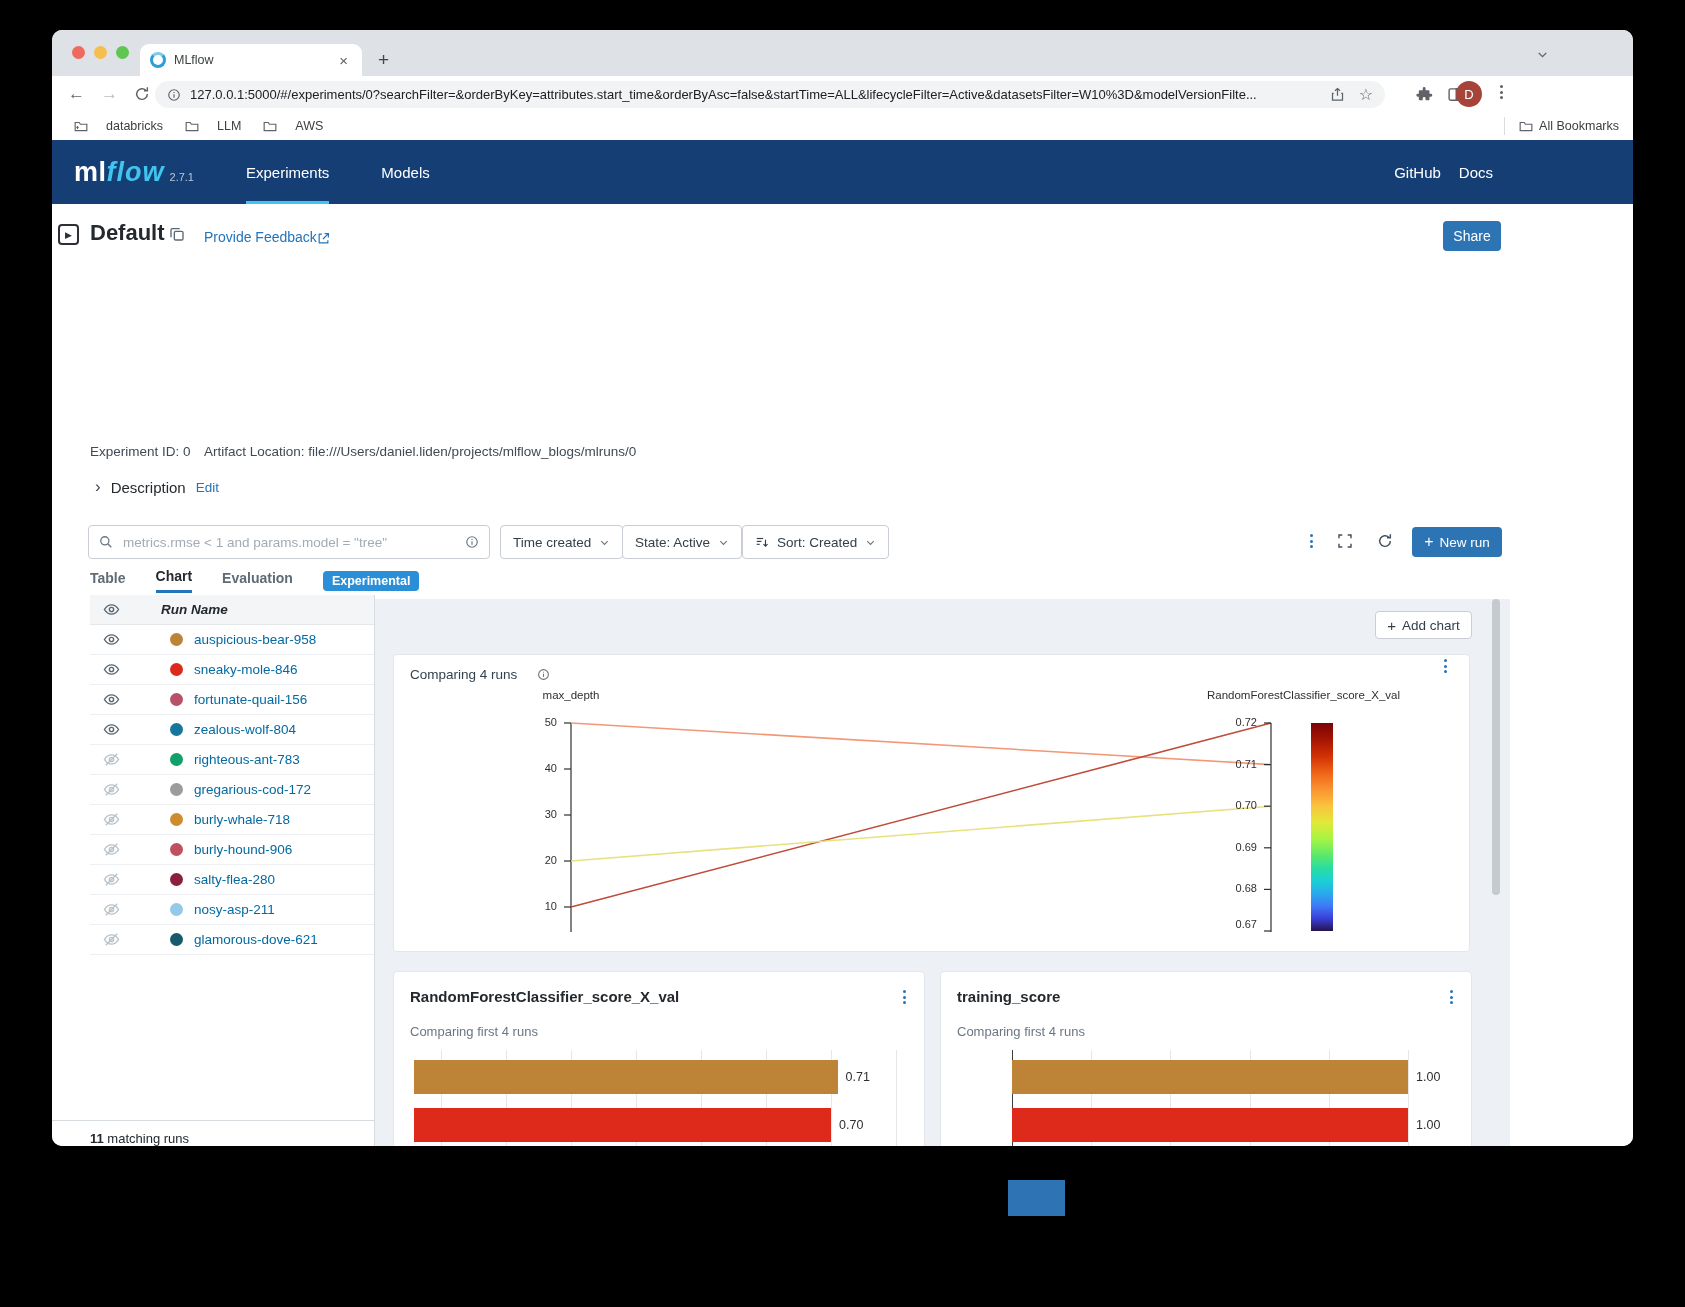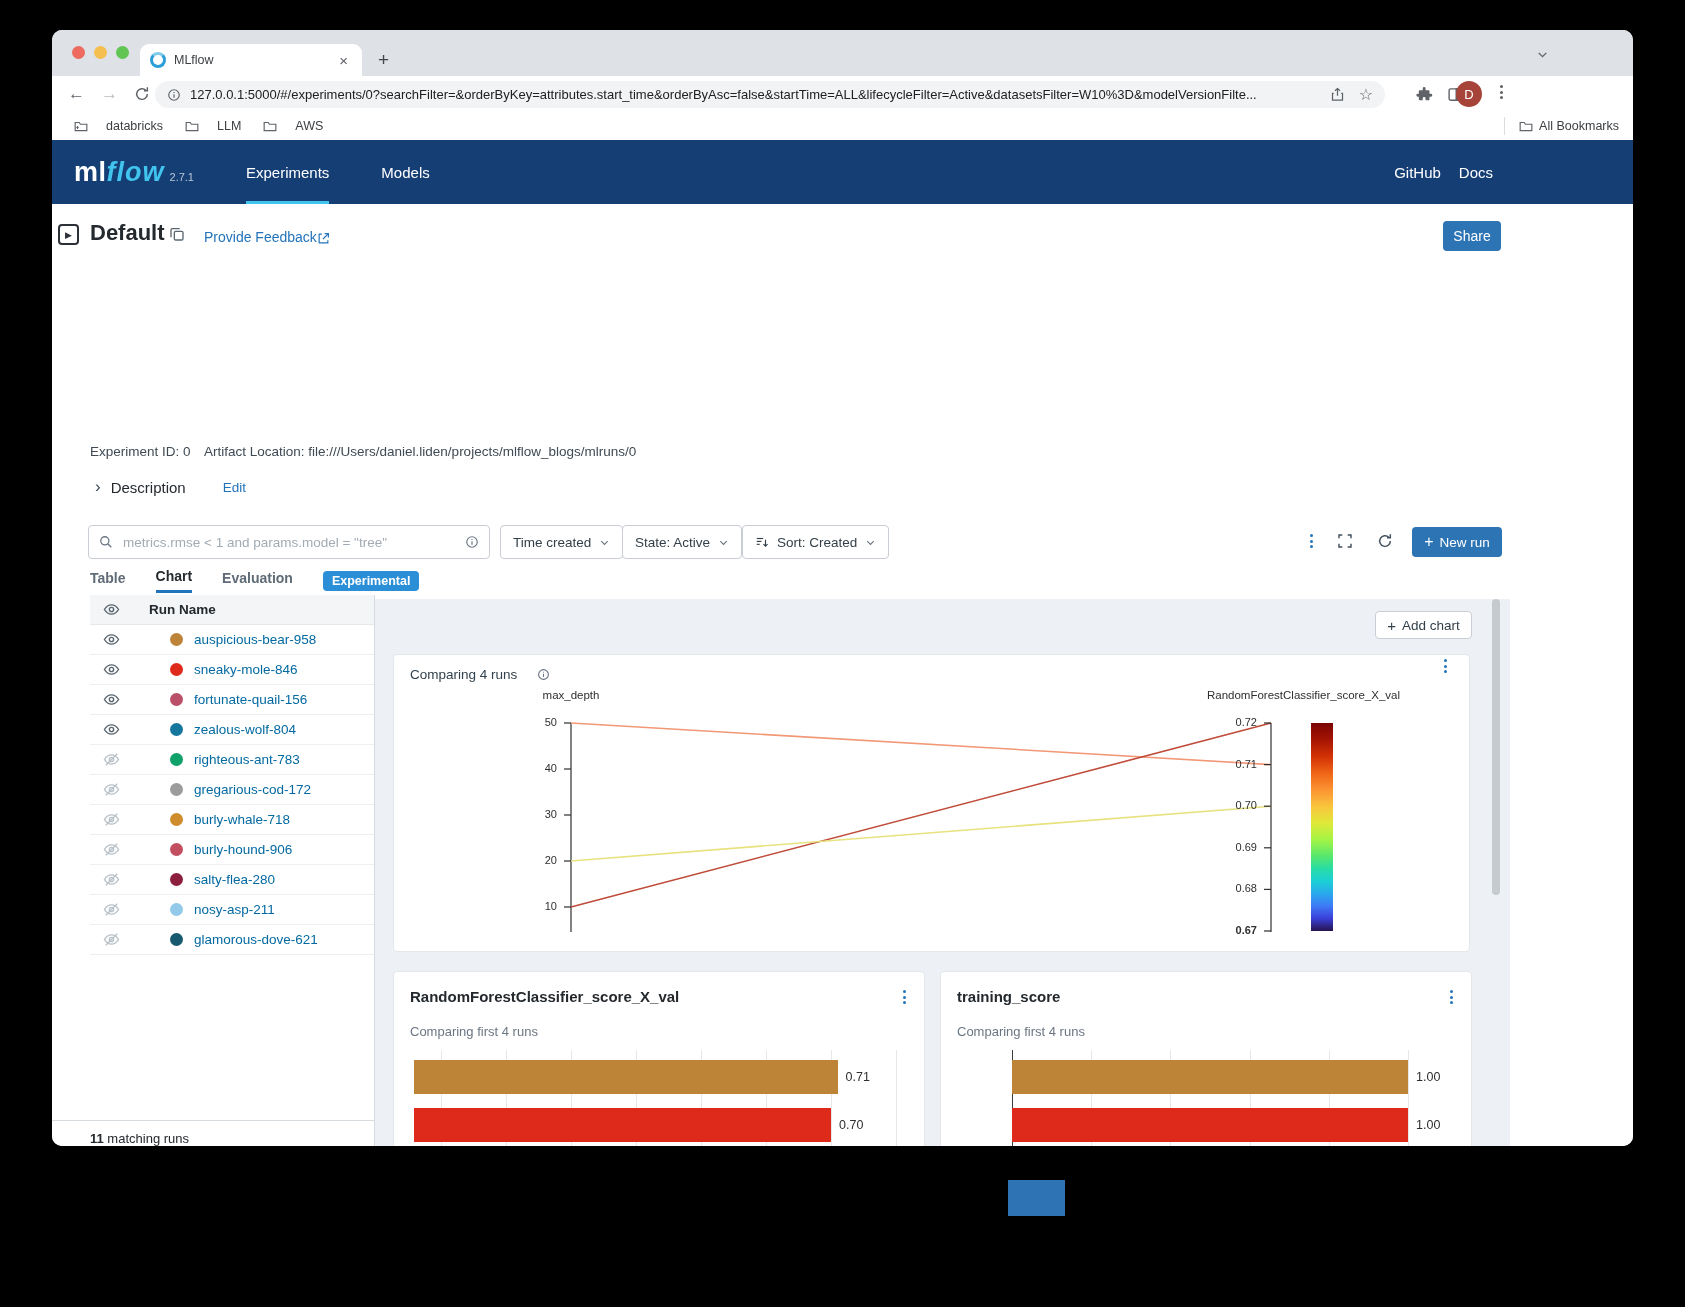--- a/index.html
+++ b/index.html
@@ -44,21 +44,21 @@
   
   .page{position:absolute;left:0;top:174px;width:100%;height:942px;background:#fff;}
   .collapse-btn{position:absolute;left:6px;top:20px;width:21px;height:21px;border:2px solid #2b3137;border-radius:4px;display:flex;align-items:center;justify-content:center;font-size:9px;color:#2b3137;}
   .exp-title{position:absolute;left:38px;top:16px;font-size:22px;font-weight:bold;color:#24292e;}
   .copy-icon{position:absolute;left:117px;top:22px;color:#5b6770;}
   .feedback{position:absolute;left:152px;top:25px;font-size:14px;color:#2374bb;display:flex;align-items:flex-end;gap:0;}
   .share-btn{position:absolute;left:1391px;top:17px;width:58px;height:30px;background:#2d74b4;color:#fff;font-size:14px;border-radius:4px;display:flex;align-items:center;justify-content:center;}
   .meta{position:absolute;top:240px;font-size:13.5px;color:#3f4a54;}
   .desc-row{position:absolute;left:43px;top:273px;font-size:15px;color:#24292e;display:flex;align-items:center;gap:10px;}
   .desc-chevron{font-size:17px;color:#3f4a54;}
-  .desc-edit{font-size:13.5px;color:#2374bb;margin-left:27px;}
+  .desc-edit{font-size:13.5px;color:#2374bb;}
   
   .searchbox{position:absolute;left:36px;top:321px;width:402px;height:34px;border:1px solid #c9ced4;border-radius:4px;display:flex;align-items:center;padding:0 10px;gap:8px;background:#fff;}
   .searchbox input{border:none;outline:none;flex:1;font-size:13.5px;color:#33404a;background:transparent;}
   .searchbox input::placeholder{color:#a2abb3;}
   .dropdown{position:absolute;top:321px;height:34px;border:1px solid #c9ced4;border-radius:4px;background:#fff;display:flex;align-items:center;padding:0 12px;gap:8px;font-size:13.5px;color:#33404a;}
   .icons-right{position:absolute;top:329px;display:flex;align-items:center;gap:24px;}
   .newrun-btn{position:absolute;left:1360px;top:323px;width:90px;height:30px;background:#2d74b4;border-radius:4px;color:#fff;font-size:13.5px;display:flex;align-items:center;justify-content:center;gap:6px;}
   
   .tabsrow{position:absolute;left:38px;top:364px;display:flex;align-items:center;gap:30px;font-size:14px;}
   .ptab{color:#5f6b76;font-weight:bold;padding-bottom:6px;}
@@ -301,21 +301,21 @@
         <span class="ptab">Evaluation</span>
         <span class="exp-badge">Experimental</span>
       </div>
 
       <div class="runpanel">
         <div class="runhead">
           <svg class="eye" style="margin-left:13px;" viewBox="0 0 24 24" fill="none" stroke="currentColor" stroke-width="2">
               <path d="M2 12s4-6.5 10-6.5S22 12 22 12s-4 6.5-10 6.5S2 12 2 12z"></path>
               <circle cx="12" cy="12" r="3"></circle>
             </svg>
-          <span class="hlabel" style="margin-left:29px;">Run Name</span>
+          <span class="hlabel" style="margin-left:41px;font-style:italic;">Run Name</span>
         </div>
         <div id="runRows">
             <div class="run-row">
               <svg class="eye" viewBox="0 0 24 24" fill="none" stroke="currentColor" stroke-width="2">
                 <path d="M2 12s4-6.5 10-6.5S22 12 22 12s-4 6.5-10 6.5S2 12 2 12z"></path>
                 <circle cx="12" cy="12" r="3"></circle>
               </svg>
               <span class="dot" style="background: rgb(189, 131, 55);"></span>
               <span class="runlink">auspicious-bear-958</span>
             </div>
@@ -456,21 +456,21 @@
               <div class="pc-tick" style="left: 121px; top: 61px;">50</div>
               <div class="pc-tick" style="left: 121px; top: 107px;">40</div>
               <div class="pc-tick" style="left: 121px; top: 153px;">30</div>
               <div class="pc-tick" style="left: 121px; top: 199px;">20</div>
               <div class="pc-tick" style="left: 121px; top: 245px;">10</div>
               <div class="pc-tick" style="left: 821px; top: 61px;">0.72</div>
               <div class="pc-tick" style="left: 821px; top: 102.6px;">0.71</div>
               <div class="pc-tick" style="left: 821px; top: 144.2px;">0.70</div>
               <div class="pc-tick" style="left: 821px; top: 185.8px;">0.69</div>
               <div class="pc-tick" style="left: 821px; top: 227.4px;">0.68</div>
-              <div class="pc-tick" style="left: 821px; top: 269px; font-weight: bold;">0.67</div>
+              <div class="pc-tick" style="left: 821px; top: 263px;">0.67</div>
             </div>
           <div class="colorbar"></div>
         </div>
 
         <div class="card bar-card bc1">
           <div class="bar-title">RandomForestClassifier_score_X_val</div>
           <span class="kebab blue card-kebab">
               <i></i>
               <i></i>
               <i></i>

